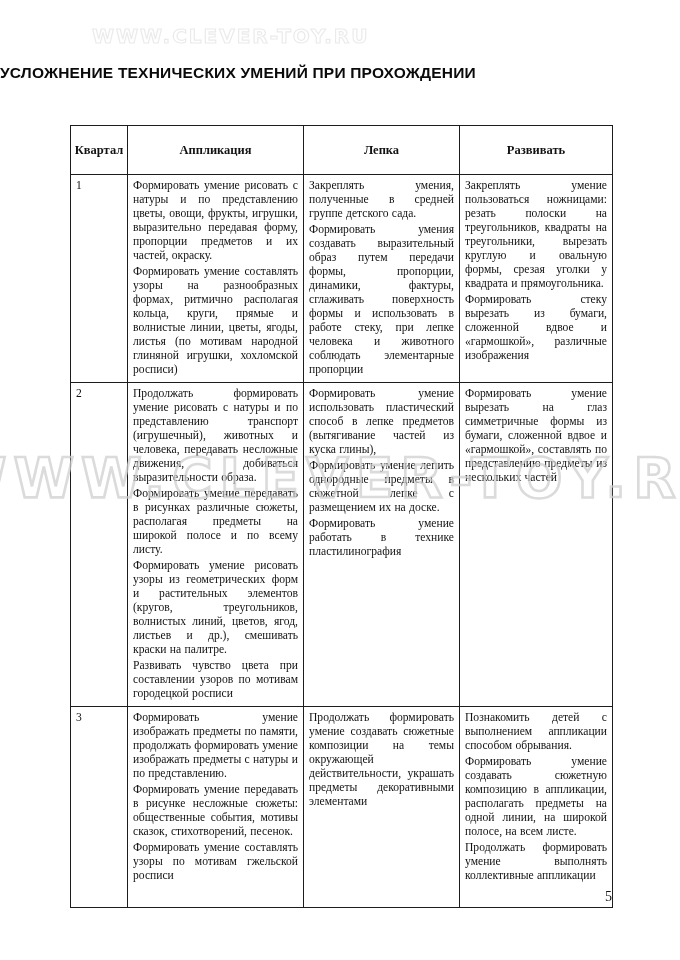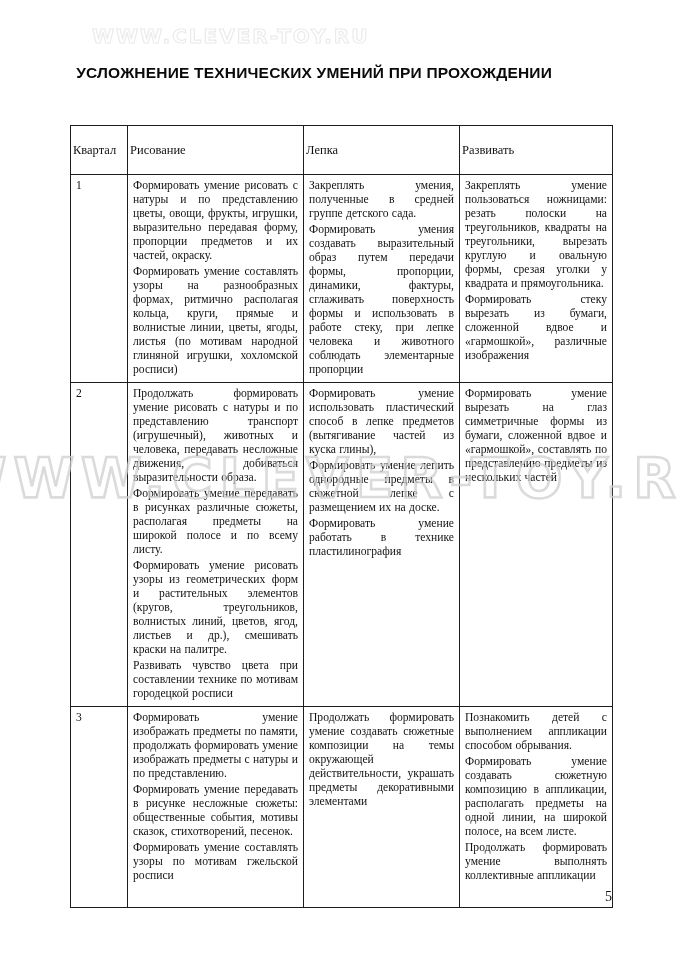--- a/index.html
+++ b/index.html
@@ -3,39 +3,39 @@
 <meta charset="utf-8">
 <style>
   html,body { margin:0; padding:0; }
   body {
     width:680px; height:960px; position:relative; overflow:hidden;
     background:#ffffff; color:#121212;
     font-family:"Liberation Serif", serif;
   }
   .page-title {
     position:absolute; top:62px; left:0; width:552px;
-    text-align:right;
+    text-align:left;
     font-family:"Liberation Sans", sans-serif;
     font-weight:bold; font-size:15.5px; line-height:21px;
     letter-spacing:0.2px; color:#0a0a0a;
   }
   .doc-table {
     position:absolute; top:125px; left:70px; width:542px;
     border-collapse:collapse; table-layout:fixed;
     background:transparent; z-index:1;
   }
   .doc-table th, .doc-table td {
     border:1px solid #1c1c1c;
     vertical-align:top;
     font-size:11.6px;
     padding:4px 5px 5px 5px;
   }
   .doc-table th {
-    vertical-align:middle; text-align:left;
-    font-weight:normal; font-size:12.5px; height:40px;
+    vertical-align:middle; text-align:center;
+    font-weight:bold; font-size:12.5px; height:40px;
     padding:4px 2px;
   }
   .col-quarter { width:57px; }
   .col-drawing { width:176px; }
   .col-modeling { width:156px; }
   .col-application { width:153px; }
   .cell-paragraphs p {
     margin:0; padding:0;
     text-align:justify;
     font-size:11.6px; line-height:14px;
@@ -80,21 +80,21 @@
 <table class="doc-table">
   <colgroup>
     <col class="col-quarter">
       <col class="col-drawing">
       <col class="col-modeling">
       <col class="col-application">
   </colgroup>
   <thead>
     <tr>
       <th>Квартал</th>
-      <th>Рисование</th>
+      <th>Аппликация</th>
       <th>Лепка</th>
       <th>Развивать</th>
     </tr>
   </thead>
   <tbody>
     <tr class="row-q1">
       <td class="quarter-cell">1</td>
       <td class="cell-paragraphs">
           <p>Формировать умение рисовать с натуры и по представлению цветы, овощи, фрукты, игрушки, выразительно передавая форму, пропорции предметов и их частей, окраску.</p>
           <p>Формировать умение составлять узоры на разнообразных формах, ритмично располагая кольца, круги, прямые и волнистые линии, цветы, ягоды, листья (по мотивам народной глиняной игрушки, хохломской росписи)</p>
@@ -107,21 +107,21 @@
           <p>Закреплять умение пользоваться ножницами: резать полоски на треугольников, квадраты на треугольники, вырезать круглую и овальную формы, срезая уголки у квадрата и прямоугольника.</p>
           <p>Формировать стеку вырезать из бумаги, сложенной вдвое и «гармошкой», различные изображения</p>
         </td>
     </tr>
     <tr class="row-q2">
       <td class="quarter-cell">2</td>
       <td class="cell-paragraphs">
           <p>Продолжать формировать умение рисовать с натуры и по представлению транспорт (игрушечный), животных и человека, передавать несложные движения, добиваться выразительности образа.</p>
           <p>Формировать умение передавать в рисунках различные сюжеты, располагая предметы на широкой полосе и по всему листу.</p>
           <p>Формировать умение рисовать узоры из геометрических форм и растительных элементов (кругов, треугольников, волнистых линий, цветов, ягод, листьев и др.), смешивать краски на палитре.</p>
-          <p>Развивать чувство цвета при составлении технике по мотивам городецкой росписи</p>
+          <p>Развивать чувство цвета при составлении узоров по мотивам городецкой росписи</p>
         </td>
       <td class="cell-paragraphs">
           <p>Формировать умение использовать пластический способ в лепке предметов (вытягивание частей из куска глины),</p>
           <p>Формировать умение лепить однородные предметы в сюжетной лепке с размещением их на доске.</p>
           <p>Формировать умение работать в технике пластилинография</p>
         </td>
       <td class="cell-paragraphs">
           <p>Формировать умение вырезать на глаз симметричные формы из бумаги, сложенной вдвое и «гармошкой», составлять по представлению предметы из нескольких частей</p>
         </td>
     </tr>

